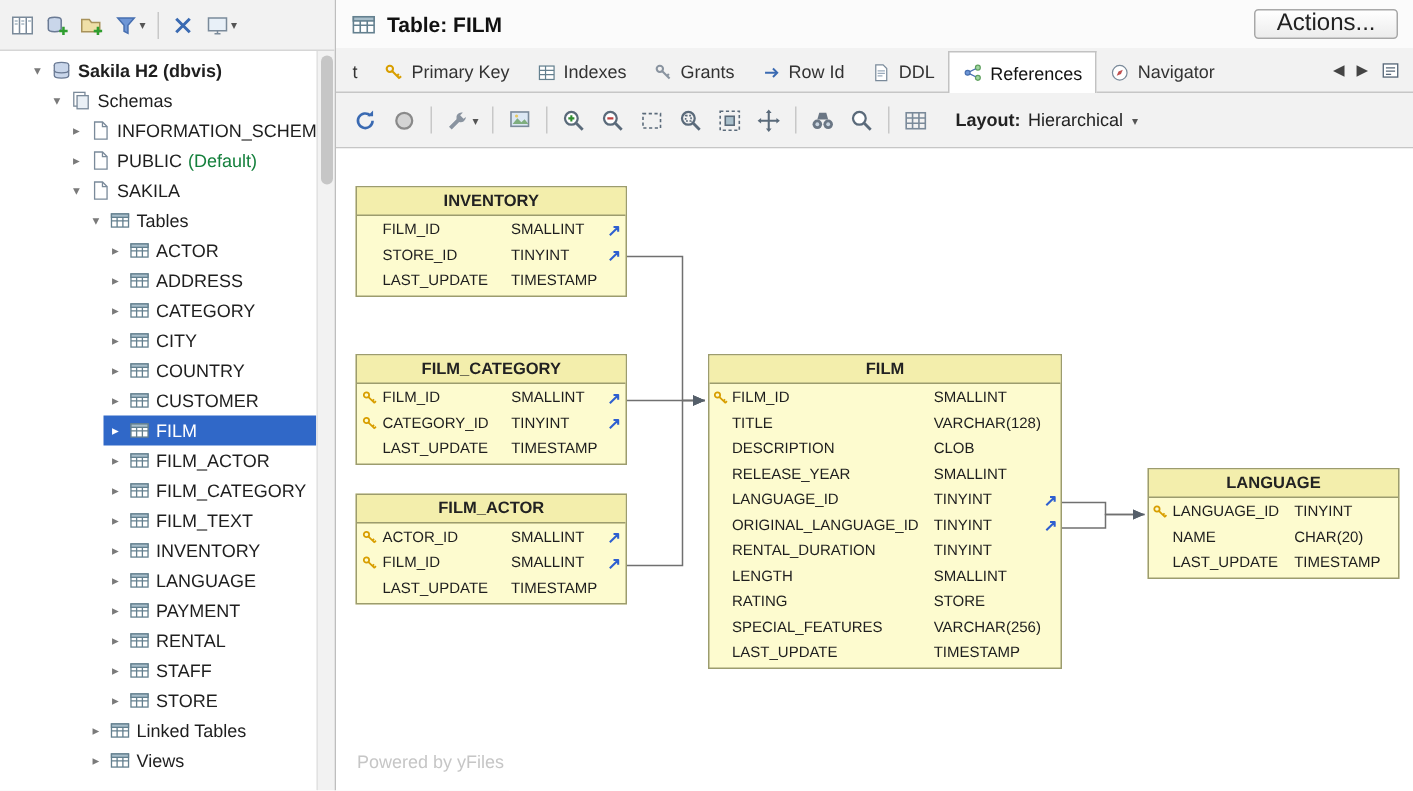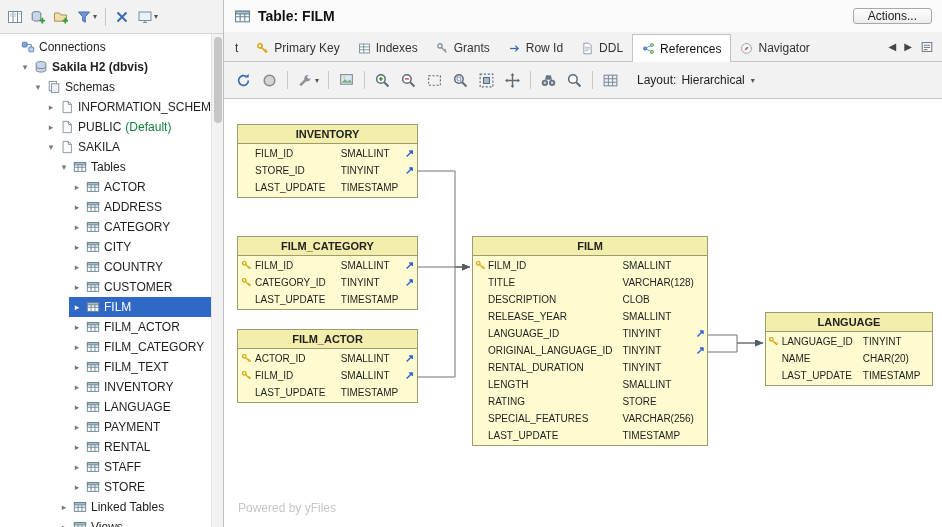--- a/index.html
+++ b/index.html
@@ -23,36 +23,36 @@
   .tree-row .icon svg{width:14px;height:14px;}
   .sfx{color:#15803d;margin-left:0;}
   .b{font-weight:bold;}
   #tree-scrollbar{width:12px;flex:0 0 12px;background:#F2F2F2;border-left:1px solid #E2E2E2;position:relative;}
   #tree-thumb{position:absolute;top:3px;left:2px;width:8px;height:86px;background:#C6C6C6;border-radius:4px;}
   
   #main{flex:1;display:flex;flex-direction:column;min-width:0;background:#FFF;}
   #main-header{height:32px;flex:0 0 32px;display:flex;align-items:center;padding:0 10px;background:#FBFBFB;}
   #hdr-icon svg{width:17px;height:17px;}
   #main-title{font-size:14px;font-weight:bold;margin-left:7px;color:#111;}
-  #actions-btn{margin-left:auto;font-family:"Liberation Sans",sans-serif;font-size:12px;color:#222;padding:0 14px;border:1px solid #A8A8A8;border-radius:3px;background:linear-gradient(#FFFFFF,#ECECEC);cursor:pointer;}
+  #actions-btn{margin-left:auto;font-family:"Liberation Sans",sans-serif;font-size:16px;color:#222;padding:0 14px;border:1px solid #A8A8A8;border-radius:3px;background:linear-gradient(#FFFFFF,#ECECEC);cursor:pointer;}
   #breadcrumb{height:24px;flex:0 0 24px;display:flex;align-items:center;padding:0 11px;font-size:12px;color:#3A6EA5;background:#FFF;border-bottom:1px solid #E4E4E4;}
   #tabsbar{height:30px;flex:0 0 30px;display:flex;align-items:flex-end;background:#F2F2F2;border-bottom:1px solid #C6C6C6;padding:0 0 0 2px;}
   #tabs{display:flex;align-items:flex-end;height:100%;}
   .tab{display:flex;align-items:center;gap:5px;font-size:12px;color:#333;padding:0 9px;height:26px;cursor:pointer;white-space:nowrap;}
   .tab .icon svg{width:13px;height:13px;}
   .tab.selected{background:#FFF;border:1px solid #C2C2C2;border-bottom:none;font-weight:normal;height:28px;margin-bottom:-1px;color:#111;}
   #tabnav{margin-left:auto;display:flex;align-items:center;gap:8px;padding:0 8px;height:100%;}
   .tnav{font-size:10px;color:#444;cursor:pointer;}
   #tabnav .icon svg{width:14px;height:14px;}
   #dtoolbar{height:37px;flex:0 0 37px;display:flex;align-items:center;background:#F2F2F2;border-bottom:1px solid #C6C6C6;padding:0 7px;}
   #dtools{display:flex;align-items:center;gap:1px;}
   .dbtn{height:26px;display:flex;align-items:center;justify-content:center;padding:0 4px;border-radius:3px;cursor:pointer;}
   .dbtn svg{width:17px;height:17px;}
   #layoutbox{display:flex;align-items:center;gap:5px;font-size:12px;color:#222;margin-left:8px;cursor:pointer;padding:3px 6px;border-radius:3px;}
-  #layout-label{font-weight:normal;}
+  #layout-label{font-weight:bold;}
   
   #canvas{position:relative;flex:1;background:#FFF;overflow:hidden;}
   #edges{position:absolute;left:0;top:0;width:100%;height:100%;}
   .entity{position:absolute;background:#FDFBCF;border:1px solid #9C9C6E;font-size:10px;cursor:move;}
   .ehead{background:#F3EEAC;border-bottom:1px solid #9C9C6E;font-weight:bold;font-size:11px;text-align:center;padding:3px 4px;color:#222;}
   .ebody{display:table;width:100%;padding:1px 0;}
   .erow{display:table-row;}
   .ecell{display:table-cell;vertical-align:middle;height:17px;}
   .ekey{width:17px;text-align:center;}
   .ekey svg{width:11px;height:11px;display:inline-block;vertical-align:middle;}
@@ -114,33 +114,20 @@
             <svg viewBox="0 0 16 16">
               <rect x="2" y="3" width="12" height="8.5" fill="#E8F0F8" stroke="#7A8A9A"></rect>
               <path d="M6 13.5h4M8 11.5v2" stroke="#7A8A9A"></path>
             </svg>
           </span>
           <span class="mini-caret">▾</span>
         </div>
       </div>
     <div id="tree-wrap">
       <div id="tree">
-          <div class="tree-row" style="padding-left: 4px;">
-            <span class="hl">
-              <span class="caret"></span>
-              <span class="icon">
-                <svg viewBox="0 0 16 16">
-                  <rect x="1.5" y="2.5" width="5.5" height="5.5" rx="1" fill="#7FA8DC" stroke="#4A78B0"></rect>
-                  <rect x="9" y="8" width="5.5" height="5.5" rx="1" fill="#BCD2EC" stroke="#4A78B0"></rect>
-                  <path d="M7 5.2h4.8v2.8" fill="none" stroke="#4A78B0"></path>
-                </svg>
-              </span>
-              <span class="lbl">Connections</span>
-            </span>
-          </div>
           <div class="tree-row" style="padding-left: 17px;">
             <span class="hl">
               <span class="caret">▾</span>
               <span class="icon">
                 <svg viewBox="0 0 16 16">
                   <ellipse cx="8" cy="3.8" rx="5.5" ry="2" fill="#C9D6EA" stroke="#6A7A94"></ellipse>
                   <path d="M2.5 3.8v8c0 1.1 2.5 2 5.5 2s5.5-.9 5.5-2v-8" fill="#C9D6EA" stroke="#6A7A94"></path>
                   <path d="M2.5 7.8c0 1.1 2.5 2 5.5 2s5.5-.9 5.5-2" fill="none" stroke="#6A7A94"></path>
                 </svg>
               </span>

